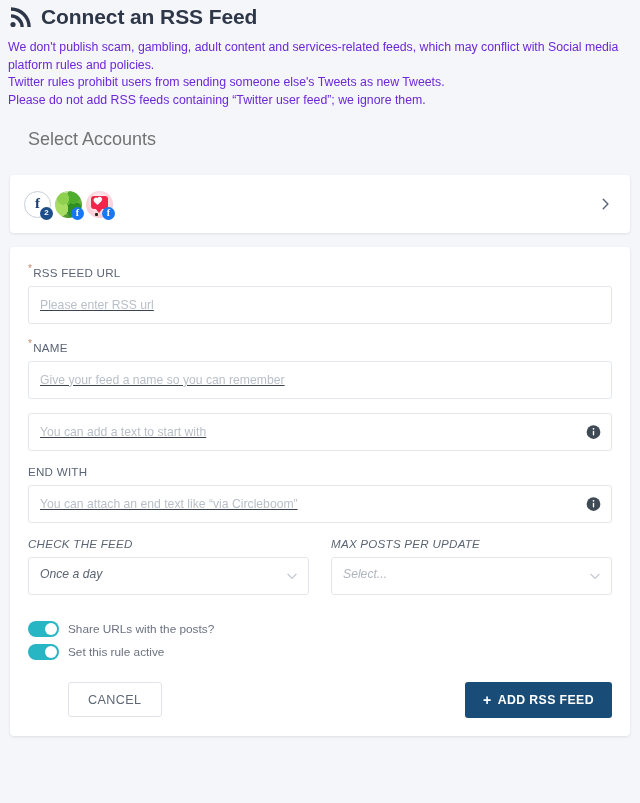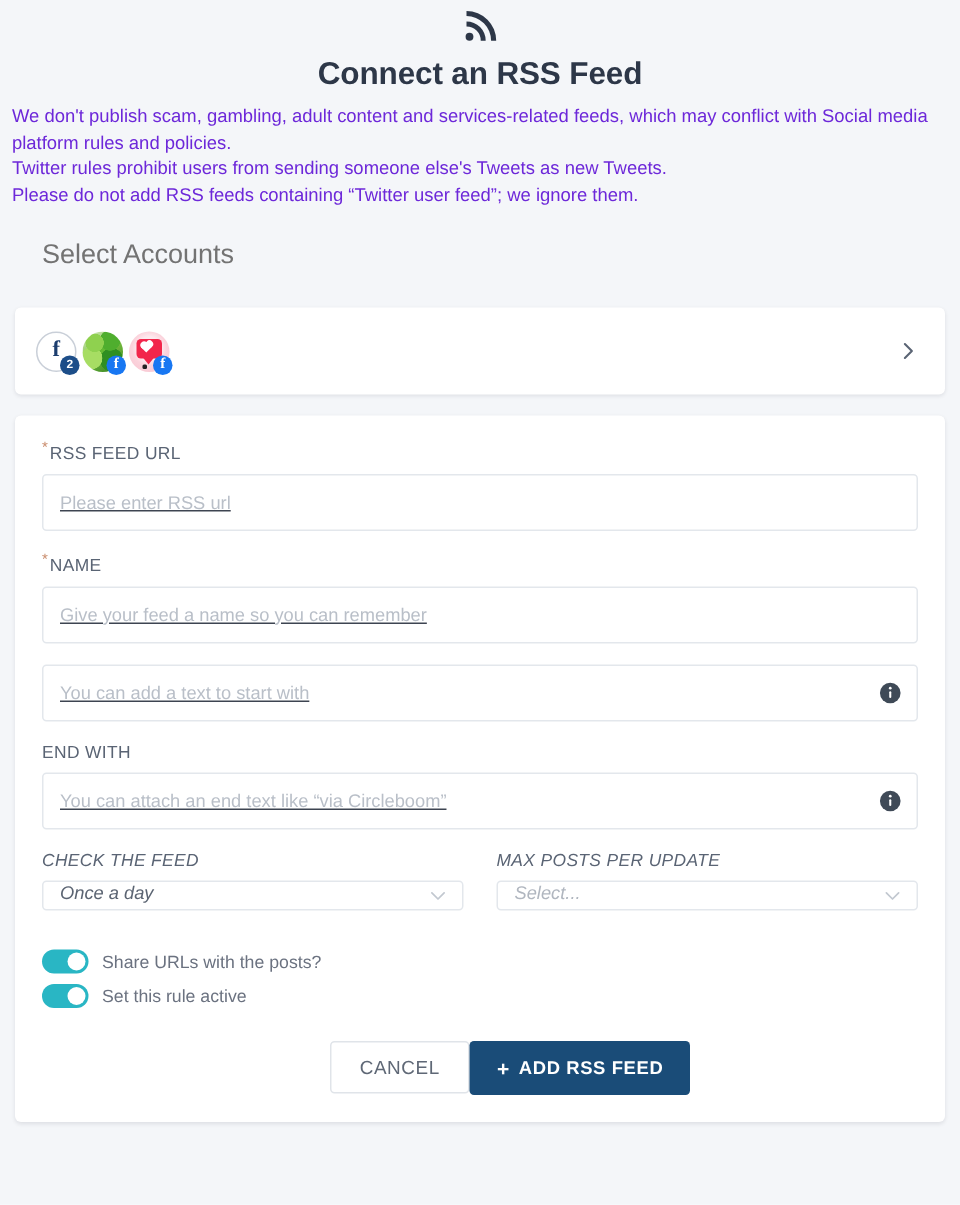--- a/index.html
+++ b/index.html
@@ -9,21 +9,21 @@
     background: #f4f6f9;
     font-family: "Liberation Sans", sans-serif;
     color: #4a5568;
     overflow: hidden;
   }
 
   .page { width: 640px; height: 803px; position: relative; }
 
   
   .header { padding: 6px 8px 0 8px; }
-  .title-row { display: flex; align-items: center; gap: 9px; flex-direction: column; }
+  .title-row { display: flex; gap: 9px; }
   .rss-glyph { width: 24px; height: 24px; display: block; flex: 0 0 auto; }
   .page-title {
     font-size: 21px; font-weight: bold; color: #2d3748;
     letter-spacing: -0.1px; line-height: 1;
   }
   .intro { margin-top: 9px; font-size: 12.3px; line-height: 17.5px; color: #6d28d9; }
   .intro p { margin: 0; }
 
   
   .accounts-label {
@@ -119,21 +119,21 @@
   .info-icon {
     position: absolute; right: 11px; top: 50%; transform: translateY(-50%);
     width: 15px; height: 15px;
   }
 
   
   .row { display: flex; gap: 22px; margin-top: 4px; }
   .col { flex: 1 1 0; min-width: 0; font-style: italic; }
   .select-wrap { position: relative; }
   .select-box {
-    width: 100%; height: 20px; border: 1px solid #e3e7ec; border-radius: 3px;
+    width: 100%; height: 38px; border: 1px solid #e3e7ec; border-radius: 3px;
     display: flex; align-items: center; padding: 0 32px 4px 11px;
     font-size: 12.2px; color: #5b6472; background: #fff; cursor: pointer;
   }
   .select-box.placeholder { color: #b0b6bf; }
   .chevron-down {
     position: absolute; right: 10px; top: 50%; transform: translateY(-50%);
     width: 14px; height: 14px; pointer-events: none;
   }
 
   
@@ -145,21 +145,21 @@
   }
   .switch .knob {
     position: absolute; width: 12px; height: 12px; border-radius: 50%;
     background: #fff; top: 2px; right: 2px;
   }
   .toggle-label { font-size: 11.8px; color: #6b7280; }
 
   
   .actions {
     margin-top: 22px; display: flex; align-items: center;
-    justify-content: center;
+    justify-content: space-between;
     margin-left: 40px;
   }
   .btn-cancel {
     border: 1px solid #e0e4e9; background: #fff; border-radius: 3px;
     height: 35px; padding: 0 19px; font-size: 12.6px; color: #5f6876;
     letter-spacing: .4px; cursor: pointer;
     font-family: "Liberation Sans", sans-serif;
   }
   .btn-add {
     background: #1a4c78; border: none; border-radius: 3px;

